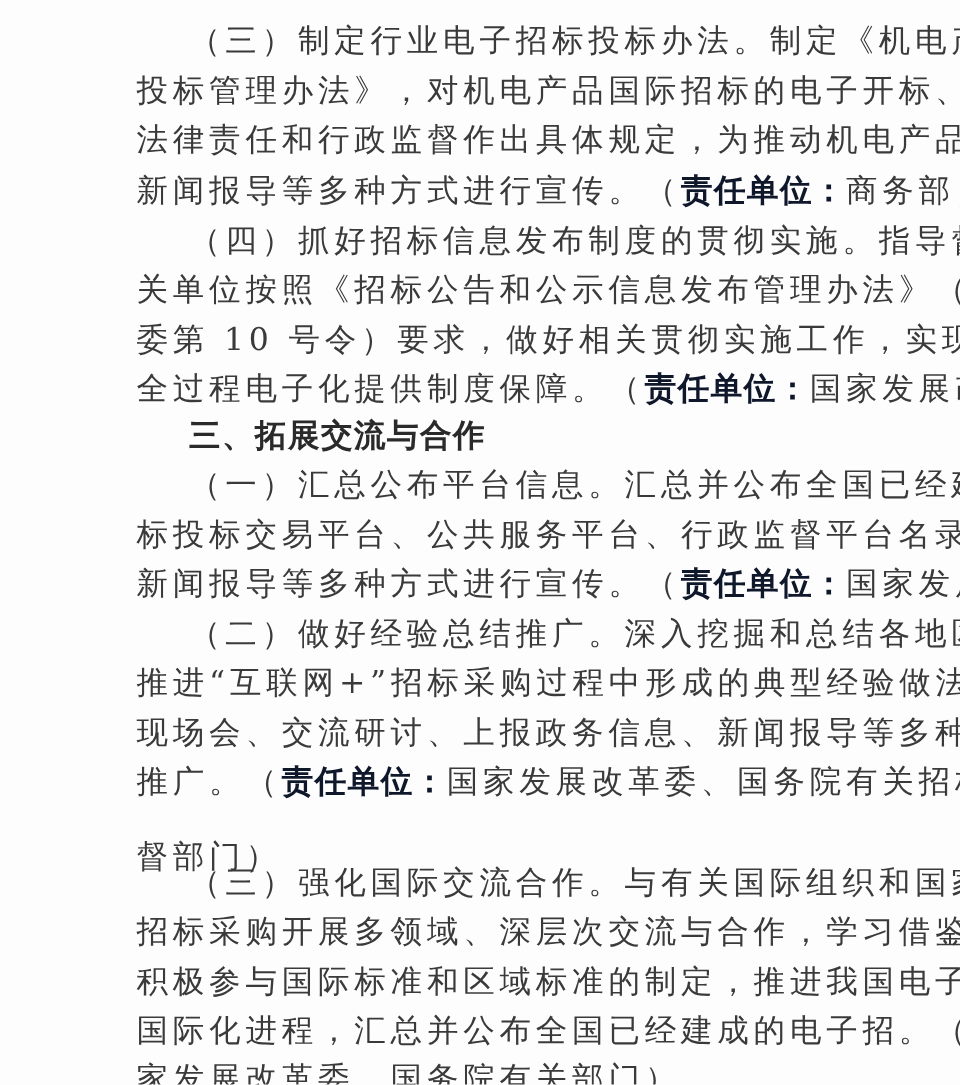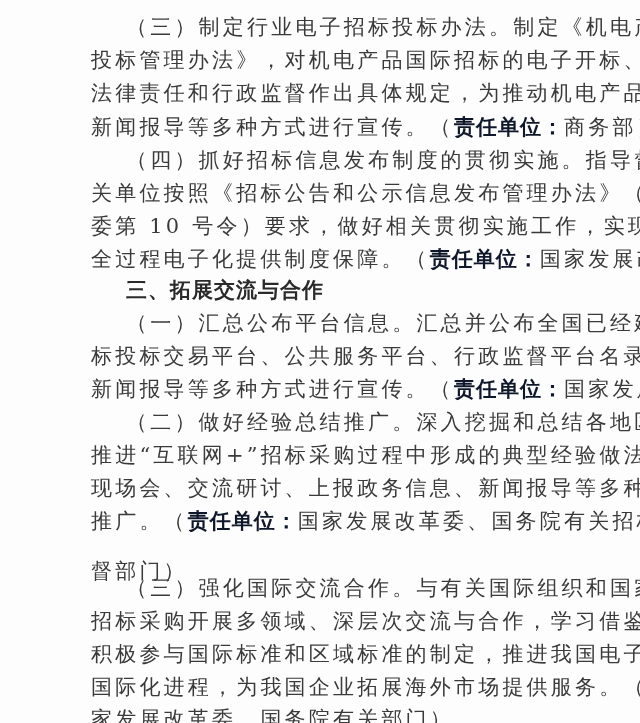--- a/index.html
+++ b/index.html
@@ -59,17 +59,17 @@
     <div class="line" style="top:440px">推进“互联网+”招标采购过程中形成的典型经验做法，通过召开</div>
     <div class="line" style="top:473px">现场会、交流研讨、上报政务信息、新闻报导等多种方式进行宣传</div>
     <div class="line" style="top:506px"><span>推广。</span><span>（</span><span class="b">责任单位：</span><span>国家发展改革委、国务院有关招标投标行政监</span></div>
     <div class="line last" style="top:556px">督部门）</div>
   </div>
 
   <div>
     <div class="line indent" style="top:573px">（三）强化国际交流合作。与有关国际组织和国家围绕电子化</div>
     <div class="line" style="top:606px">招标采购开展多领域、深层次交流与合作，学习借鉴国际有益经验，</div>
     <div class="line" style="top:639px">积极参与国际标准和区域标准的制定，推进我国电子招标采购标准</div>
-    <div class="line" style="top:672px"><span>国际化进程，为我国企业拓展海外市场提供服务。</span><span>（</span></div>
+    <div class="line" style="top:672px"><span>国际化进程，汇总并公布全国已经建成的电子招。</span><span>（</span></div>
     <div class="line last" style="top:704px">家发展改革委、国务院有关部门）</div>
   </div>
 
 </div>
 
 </body></html>

